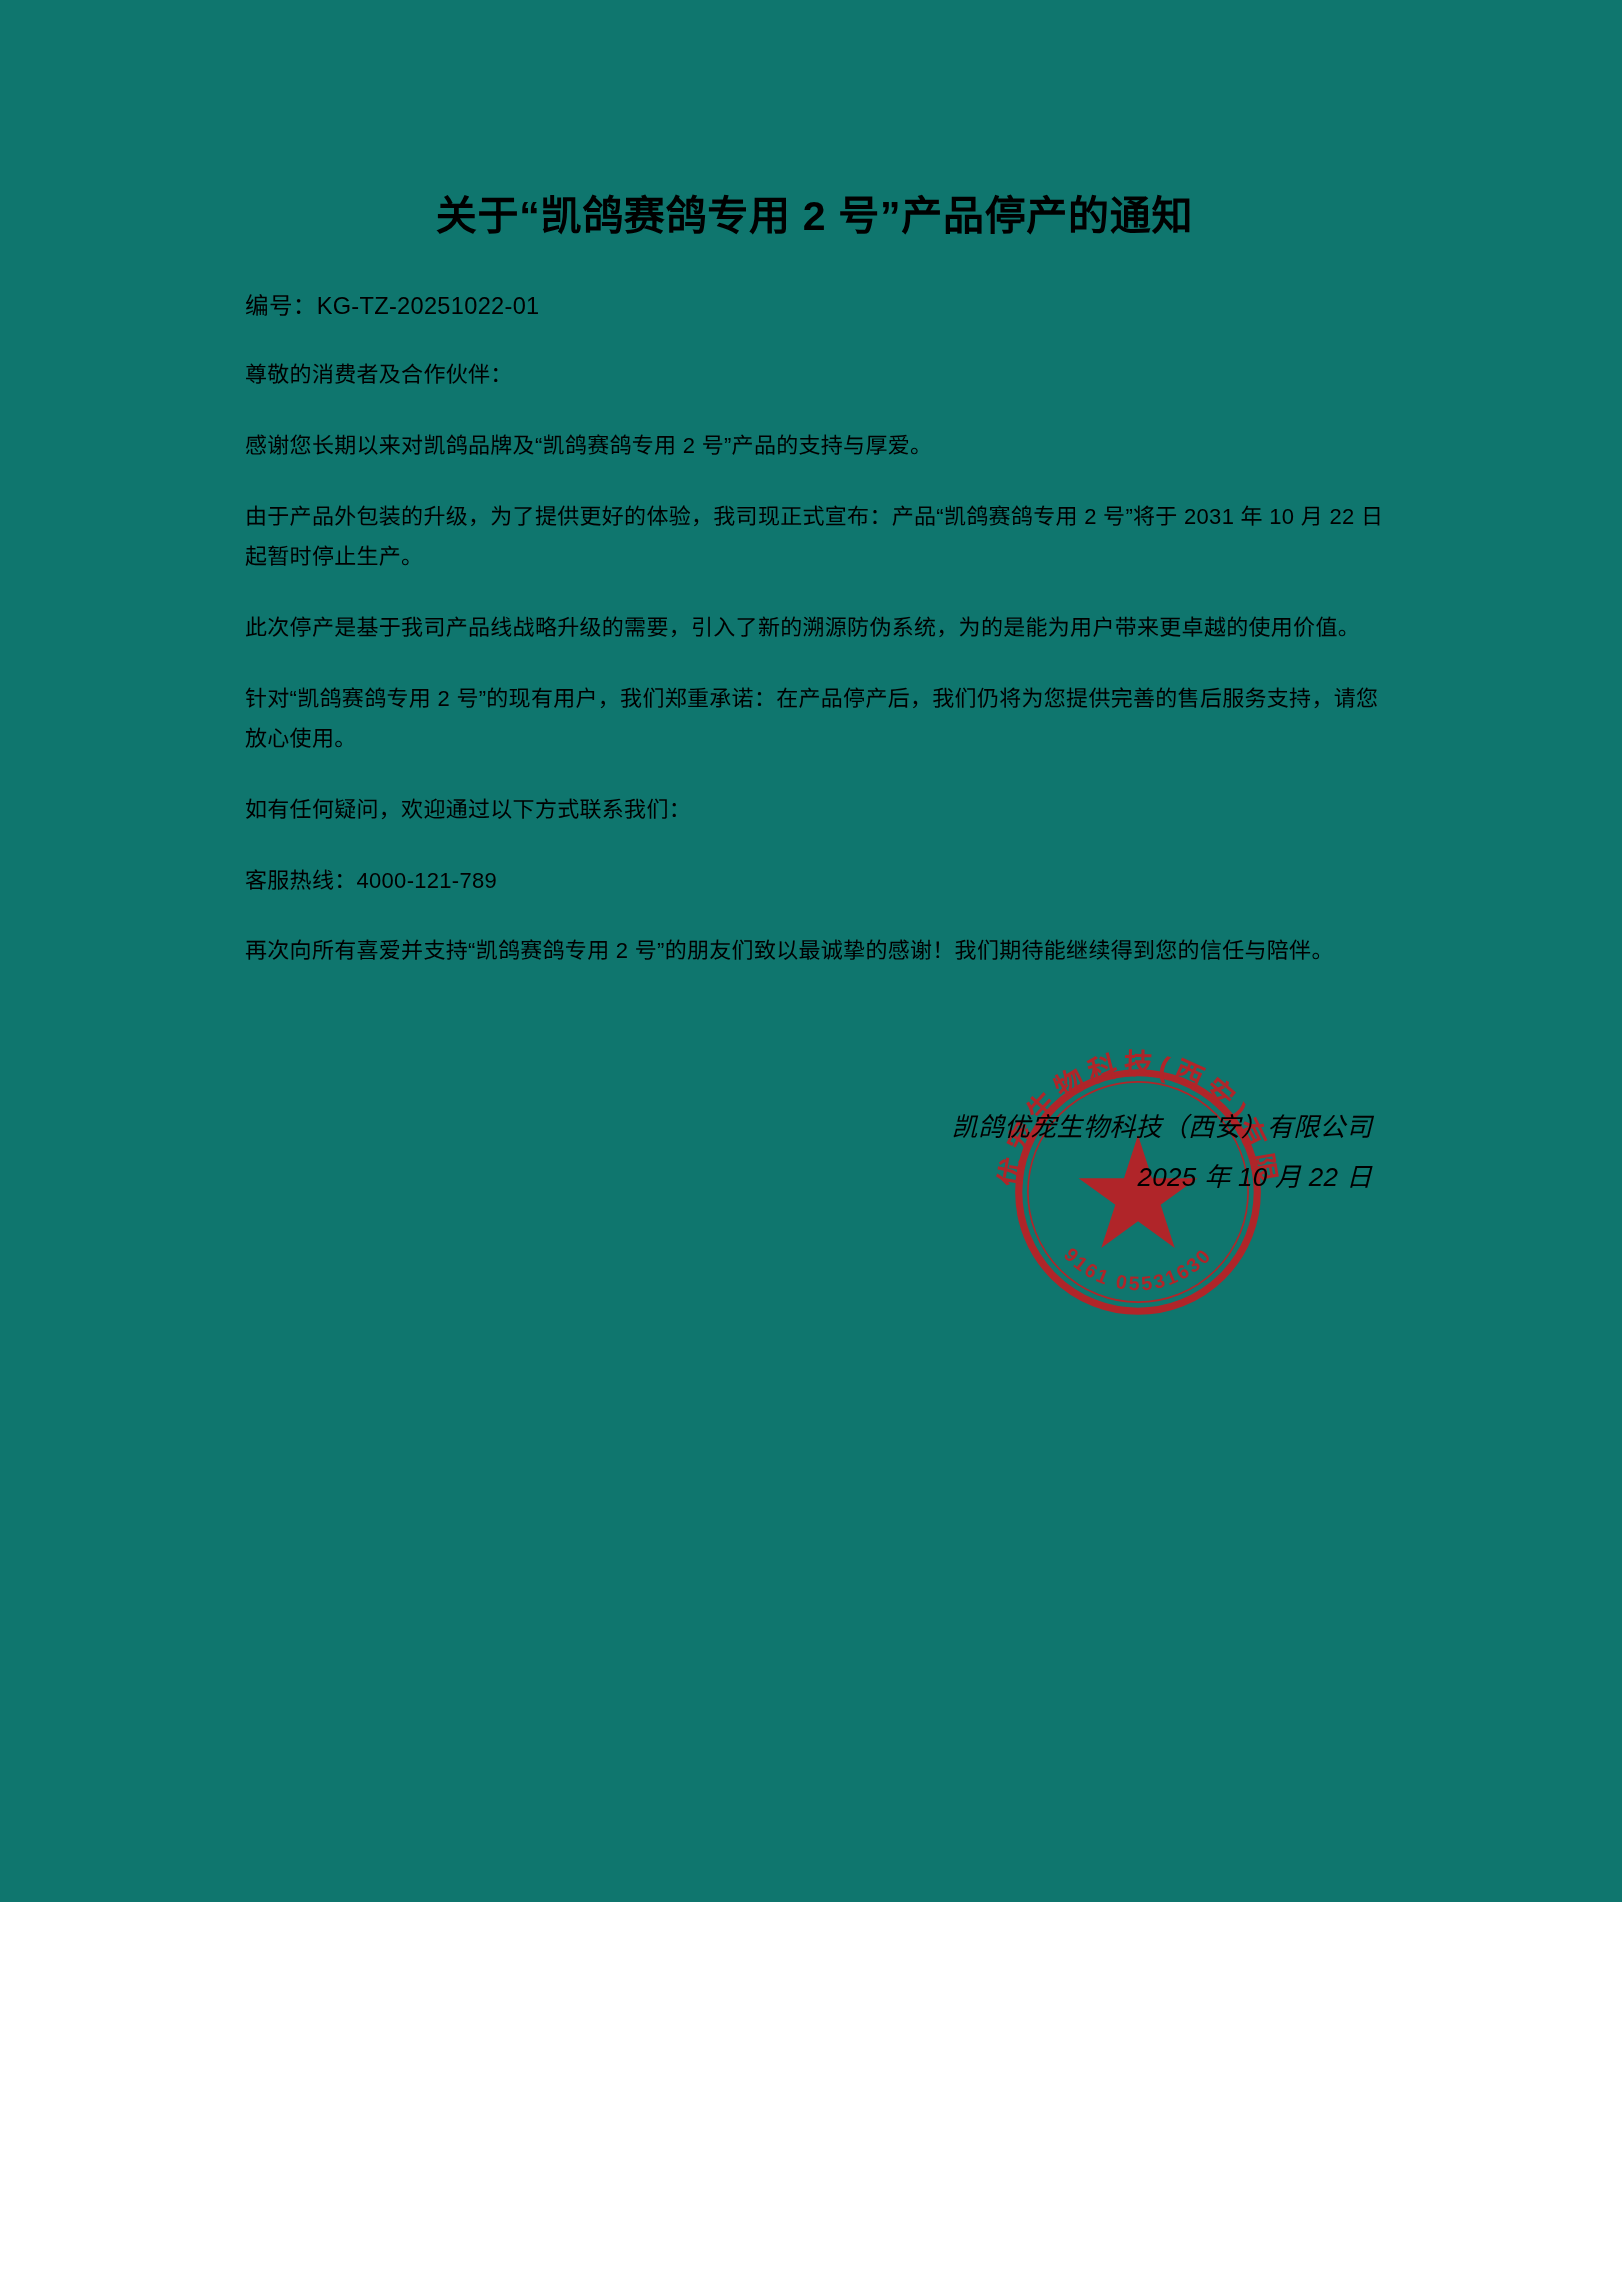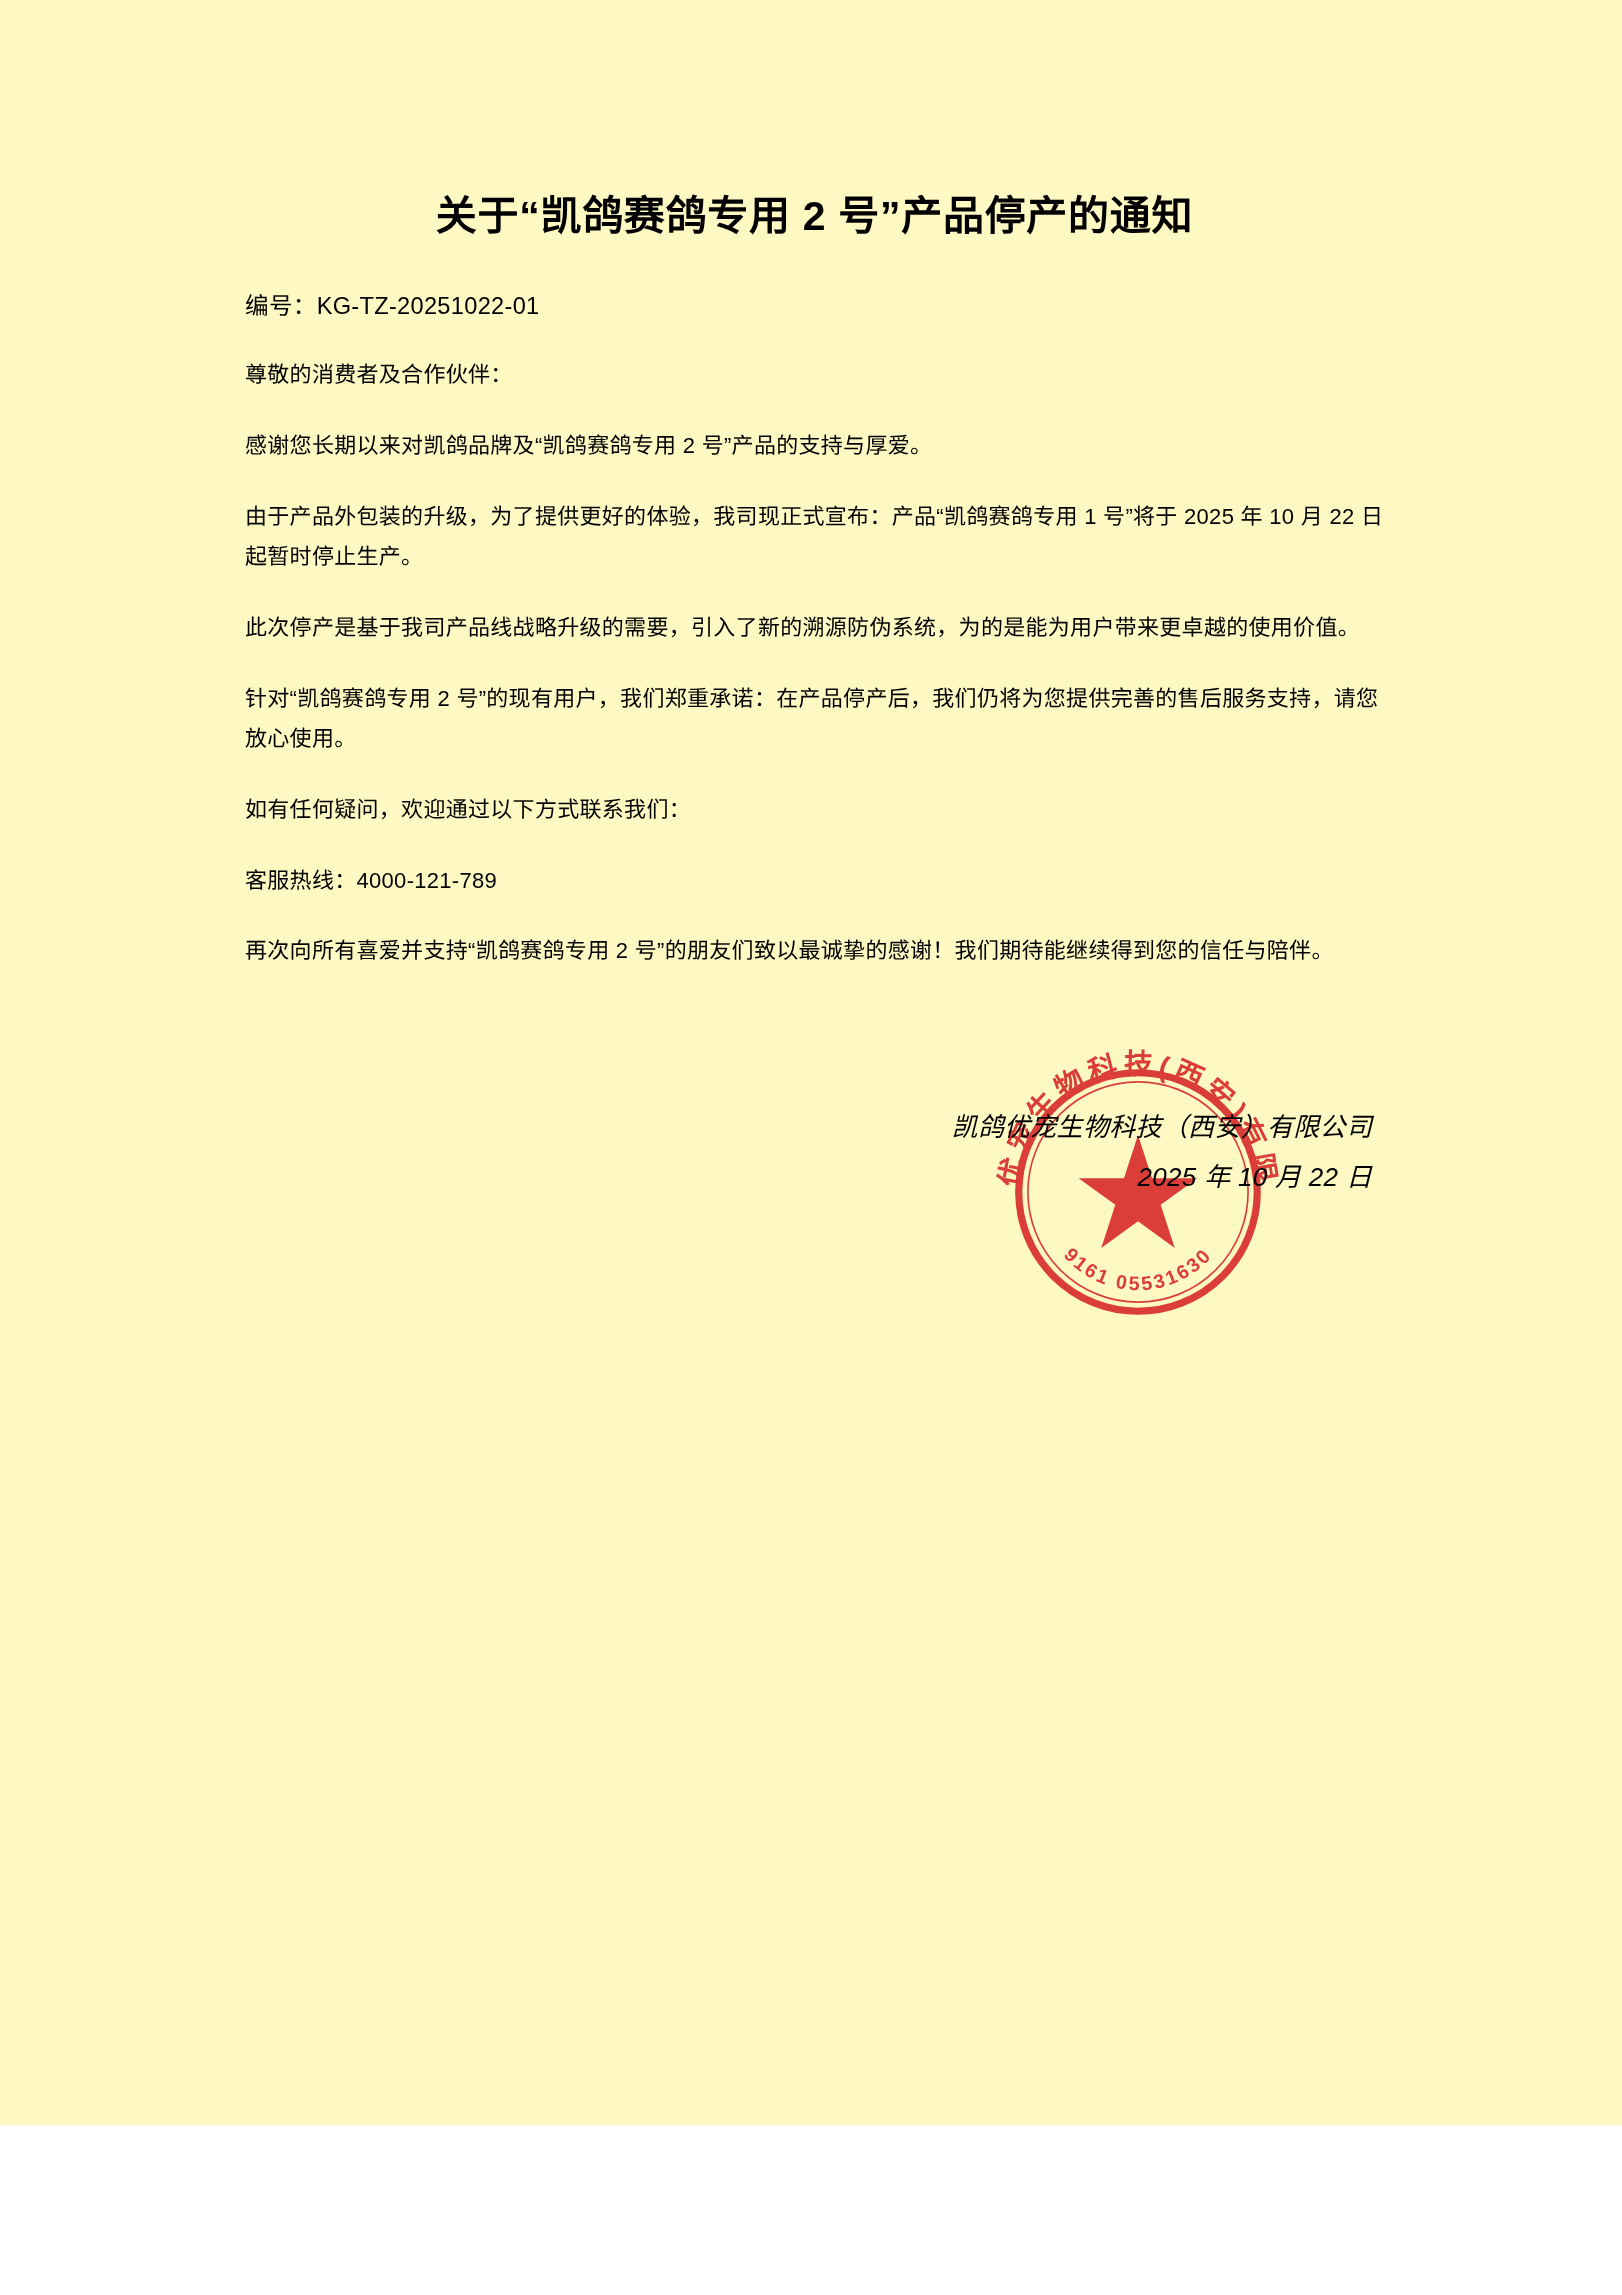--- a/index.html
+++ b/index.html
@@ -13,22 +13,22 @@
     font-family: "Liberation Serif", "DejaVu Serif", serif;
     color: #000000;
     position: relative;
     overflow: hidden;
   }
   .page {
     position: absolute;
     left: 0;
     top: 0;
     width: 1623px;
-    height: 2125px;
-    background: #fef9c3;
+    height: 1902px;
+    background: #0f766e;
   }
   .content {
     position: absolute;
     left: 245px;
     top: 190px;
     width: 1139px;
   }
   .doc-title {
     text-align: center;
     font-size: 41px;
@@ -99,21 +99,21 @@
 <div class="page">
   <div class="content">
 
     <h1 class="doc-title">关于“凯鸽赛鸽专用 2 号”产品停产的通知</h1>
 
     <div class="doc-number">编号：KG-TZ-20251022-01</div>
 
     <div class="body-block">
       <p class="para">尊敬的消费者及合作伙伴：</p>
       <p class="para">感谢您长期以来对凯鸽品牌及“凯鸽赛鸽专用 2 号”产品的支持与厚爱。</p>
-      <p class="para">由于产品外包装的升级，为了提供更好的体验，我司现正式宣布：产品“凯鸽赛鸽专用 1 号”将于 2025 年 10 月 22 日起暂时停止生产。</p>
+      <p class="para">由于产品外包装的升级，为了提供更好的体验，我司现正式宣布：产品“凯鸽赛鸽专用 2 号”将于 2031 年 10 月 22 日起暂时停止生产。</p>
       <p class="para">此次停产是基于我司产品线战略升级的需要，引入了新的溯源防伪系统，为的是能为用户带来更卓越的使用价值。</p>
       <p class="para">针对“凯鸽赛鸽专用 2 号”的现有用户，我们郑重承诺：在产品停产后，我们仍将为您提供完善的售后服务支持，请您放心使用。</p>
       <p class="para">如有任何疑问，欢迎通过以下方式联系我们：</p>
       <p class="para">客服热线：4000-121-789</p>
       <p class="para">再次向所有喜爱并支持“凯鸽赛鸽专用 2 号”的朋友们致以最诚挚的感谢！我们期待能继续得到您的信任与陪伴。</p>
     </div>
 
     <div class="signature-area">
 
       <div class="seal">

